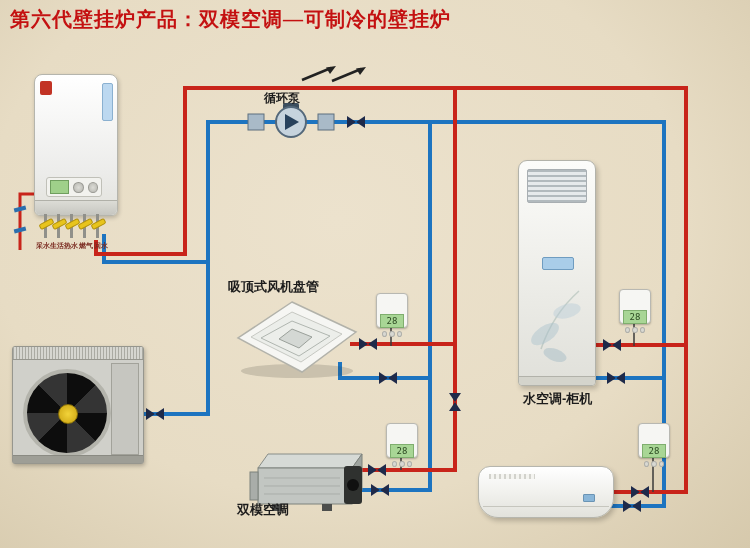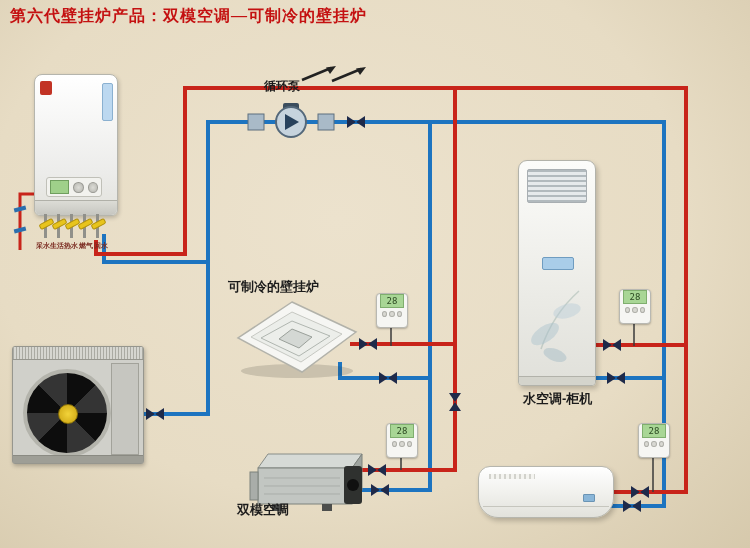--- a/index.html
+++ b/index.html
@@ -2,21 +2,21 @@
 <html style="--hot: #c8241a; --cold: #1d74c0; --valve: #1e2a4a; --title: #c41111;"><head>
 <meta charset="utf-8">
 <style>
   html,body{margin:0;padding:0;}
   #canvas{
     position:relative;width:750px;height:548px;overflow:hidden;
     background:radial-gradient(ellipse at 45% 40%, #ece2cd 0%, #e7dcc4 60%, #d6c9ac 100%);
     font-family:"Liberation Sans", sans-serif;
   }
   #title{
-    position:absolute;left:10px;top:6px;font-size:16px;font-weight:bold;
+    position:absolute;left:10px;top:6px;font-size:20px;font-weight:bold;
     color:var(--title,#c41111);font-family:"Liberation Serif", serif;
     letter-spacing:1px;white-space:nowrap;
   }
   svg#pipes{position:absolute;left:0;top:0;z-index:1;}
   .pipe{fill:none;stroke-width:4px;}
   .hot{stroke:var(--hot,#c8241a);}
   .cold{stroke:var(--cold,#1d74c0);}
   .thin{stroke-width:3px;}
   .wire{stroke:#3a3a3a;stroke-width:1.5px;fill:none;}
   .valve polygon{fill:var(--valve,#1e2a4a);}
@@ -54,21 +54,21 @@
   .cabinet .base{position:absolute;bottom:0;left:0;width:100%;height:8px;background:#d4d4cc;border-top:1px solid #b2b2aa;border-radius:0 0 4px 4px;}
   
   .wsplit{position:absolute;left:478px;top:466px;width:134px;height:50px;z-index:2;
     background:linear-gradient(180deg,#ffffff,#f0f0ec 55%,#e2e2dc);
     border:1px solid #b6b6ae;border-radius:12px 12px 20px 20px;box-shadow:2px 3px 5px rgba(0,0,0,.2);}
   .wsplit .seam{position:absolute;left:4px;right:4px;bottom:10px;border-top:1px solid #c6c6be;}
   .wsplit .disp{position:absolute;right:18px;top:27px;width:10px;height:6px;background:#8ab6d8;border:1px solid #6a94b4;border-radius:1px;}
   .wsplit .vent{position:absolute;left:10px;top:7px;width:46px;height:5px;background:repeating-linear-gradient(90deg,#d2d2cc 0 2px,#f4f4f0 2px 5px);}
   
   .thermo{position:absolute;width:30px;height:33px;z-index:3;background:#f6f6f3;border:1px solid #b8b8b2;border-radius:4px;box-shadow:0 1px 2px rgba(0,0,0,.25);}
-  .thermo .lcd{margin:0 auto 0;width:22px;height:12px;background:#a8d695;border:1px solid #7fae6e;font-size:9px;line-height:12px;text-align:center;color:#2c4a22;font-family:"DejaVu Sans Mono",monospace;}
+  .thermo .lcd{margin:20px auto 0;width:22px;height:12px;background:#a8d695;border:1px solid #7fae6e;font-size:9px;line-height:12px;text-align:center;color:#2c4a22;font-family:"DejaVu Sans Mono",monospace;}
   .thermo .btns{margin:3px auto 0;width:20px;display:flex;gap:2px;justify-content:center;}
   .thermo .dot{width:4px;height:4px;border-radius:50%;background:#d8d8d2;border:1px solid #b0b0aa;}
 </style>
 </head>
 <body>
 
 <div id="canvas">
 
   <div id="title">第六代壁挂炉产品：双模空调—可制冷的壁挂炉</div>
 
@@ -266,18 +266,18 @@
   </div>
   <div class="thermo" style="left:638px;top:423px">
     <div class="lcd">28</div>
     <div class="btns">
         <span class="dot"></span>
         <span class="dot"></span>
         <span class="dot"></span>
       </div>
   </div>
 
-  <div class="lbl" style="left:264px;top:78px;font-size:12px">循环泵</div>
-  <div class="lbl" style="left:228px;top:278px">可制冷的壁挂炉</div>
+  <div class="lbl" style="left:264px;top:90px;font-size:12px">循环泵</div>
+  <div class="lbl" style="left:228px;top:278px">吸顶式风机盘管</div>
   <div class="lbl" style="left:523px;top:390px">水空调-柜机</div>
   <div class="lbl" style="left:237px;top:501px">双模空调</div>
 
 </div>
 
 </body></html>

